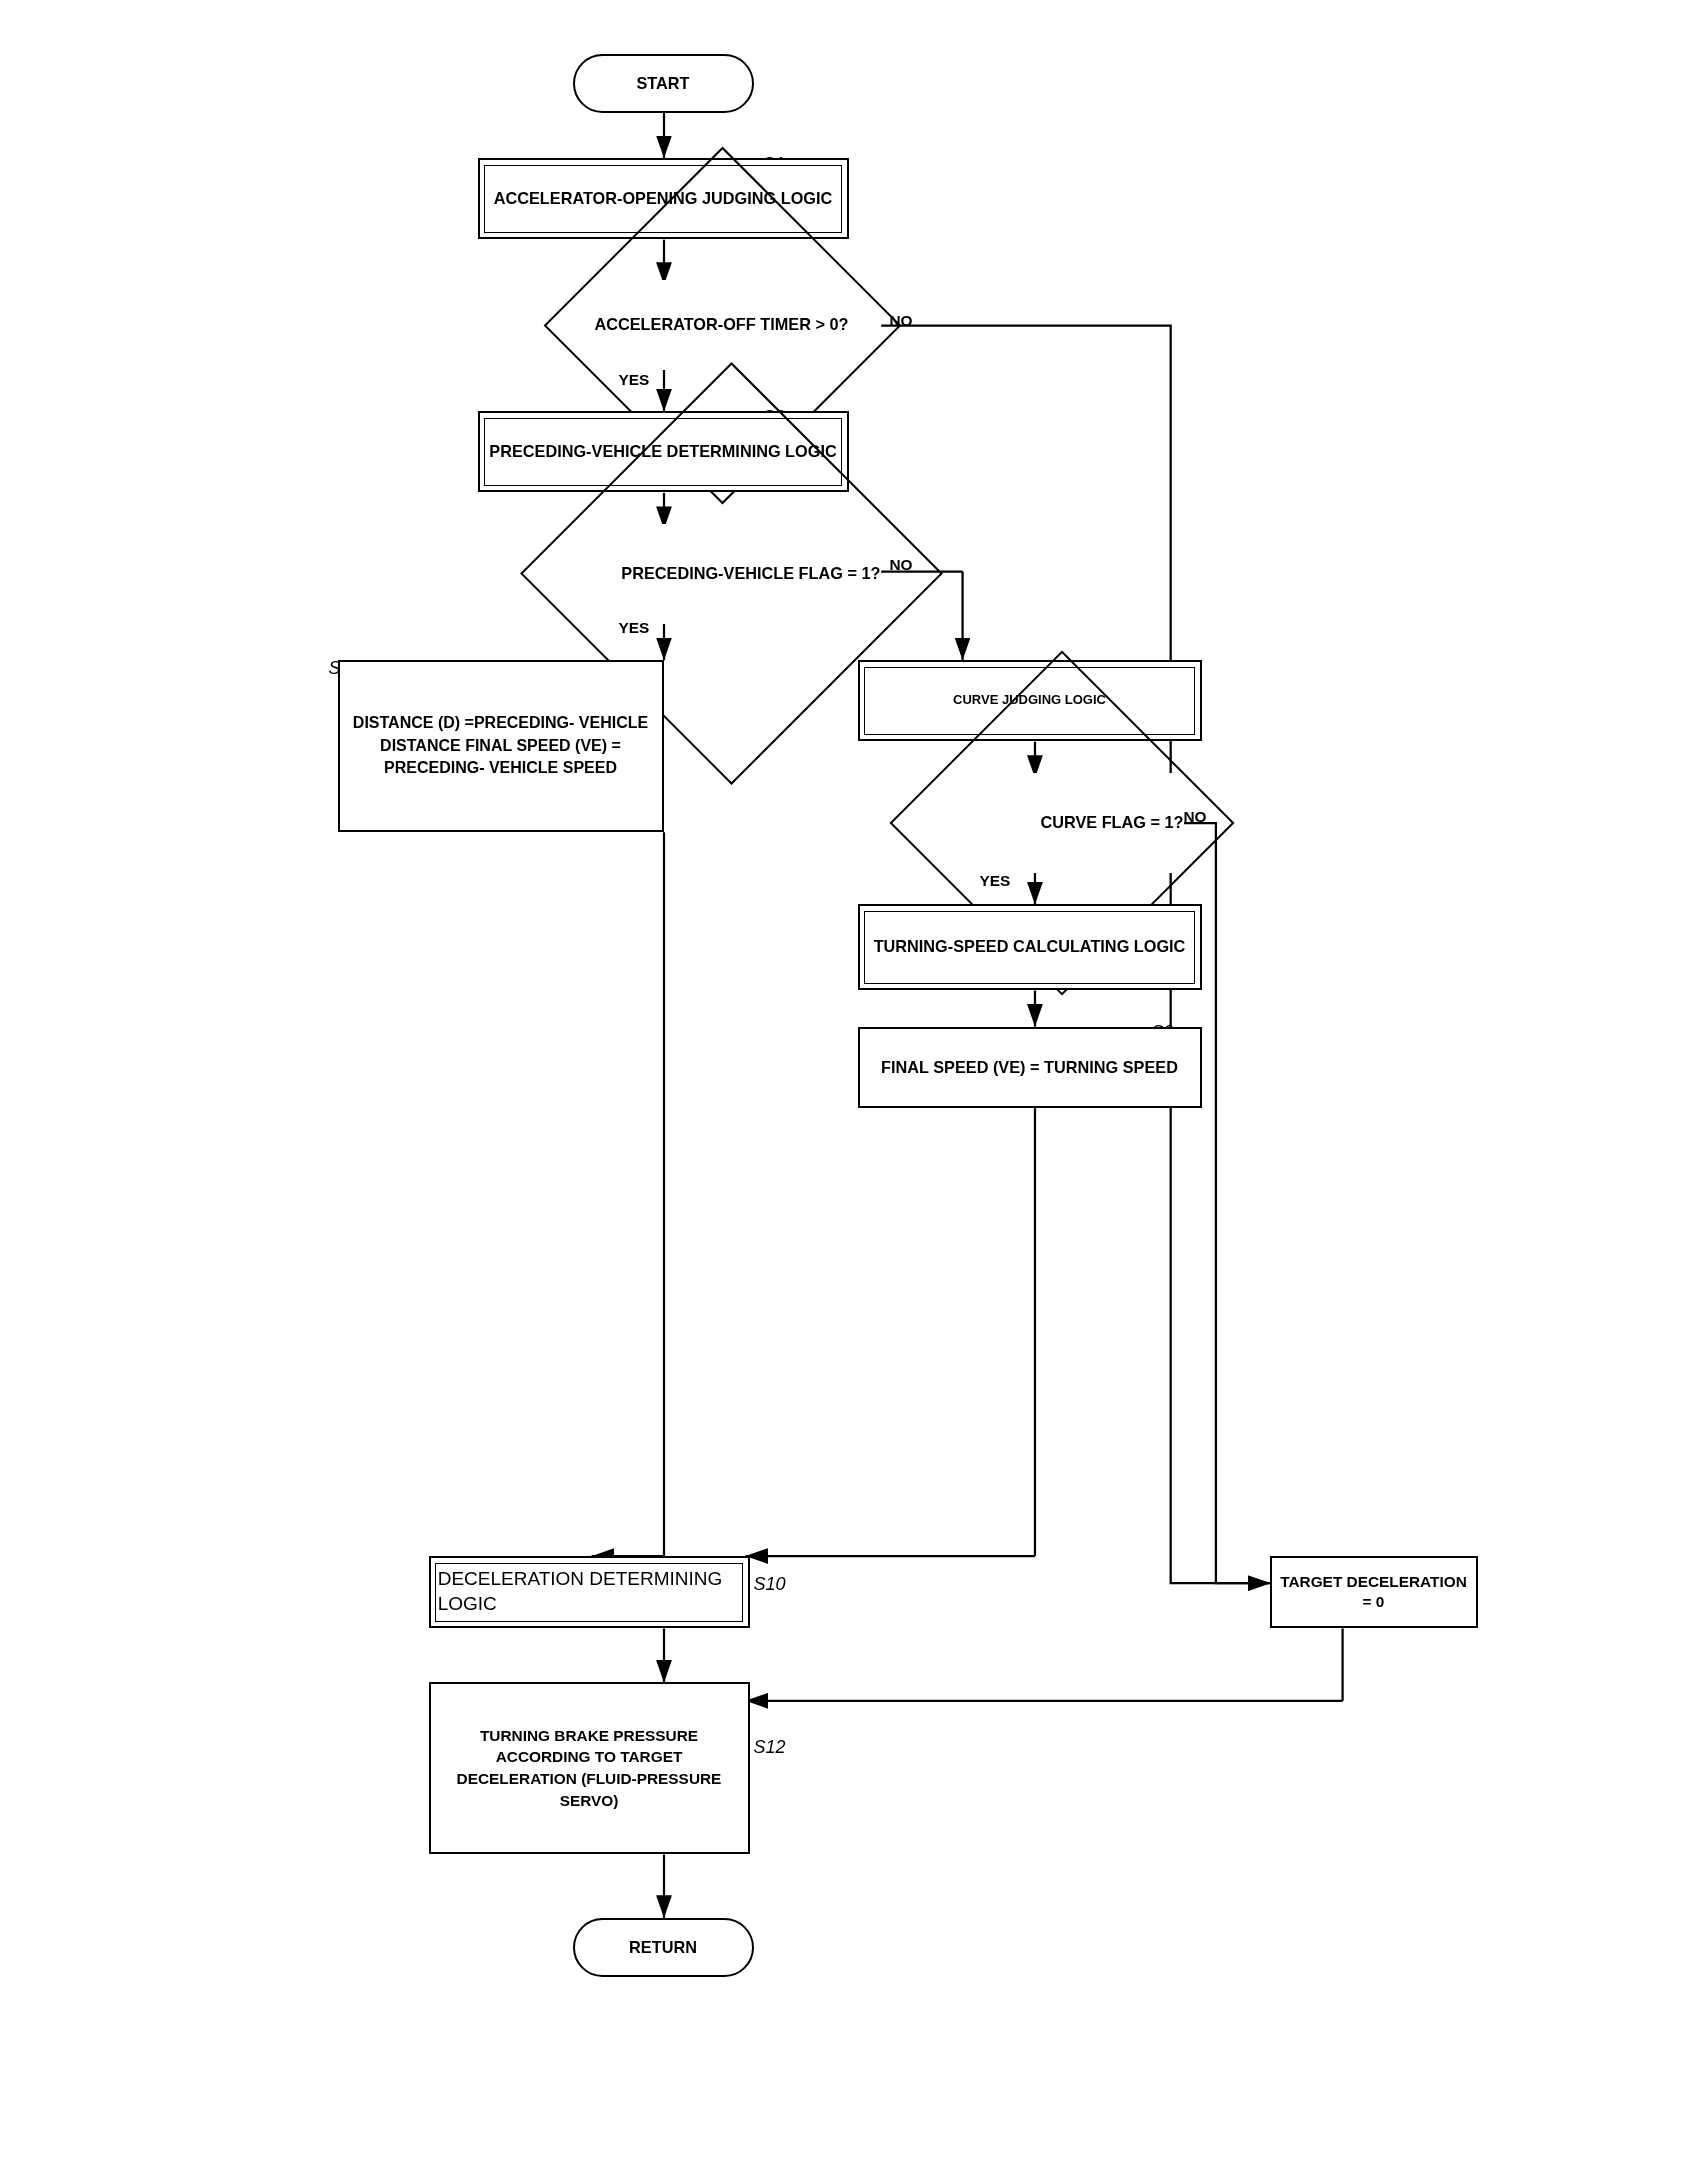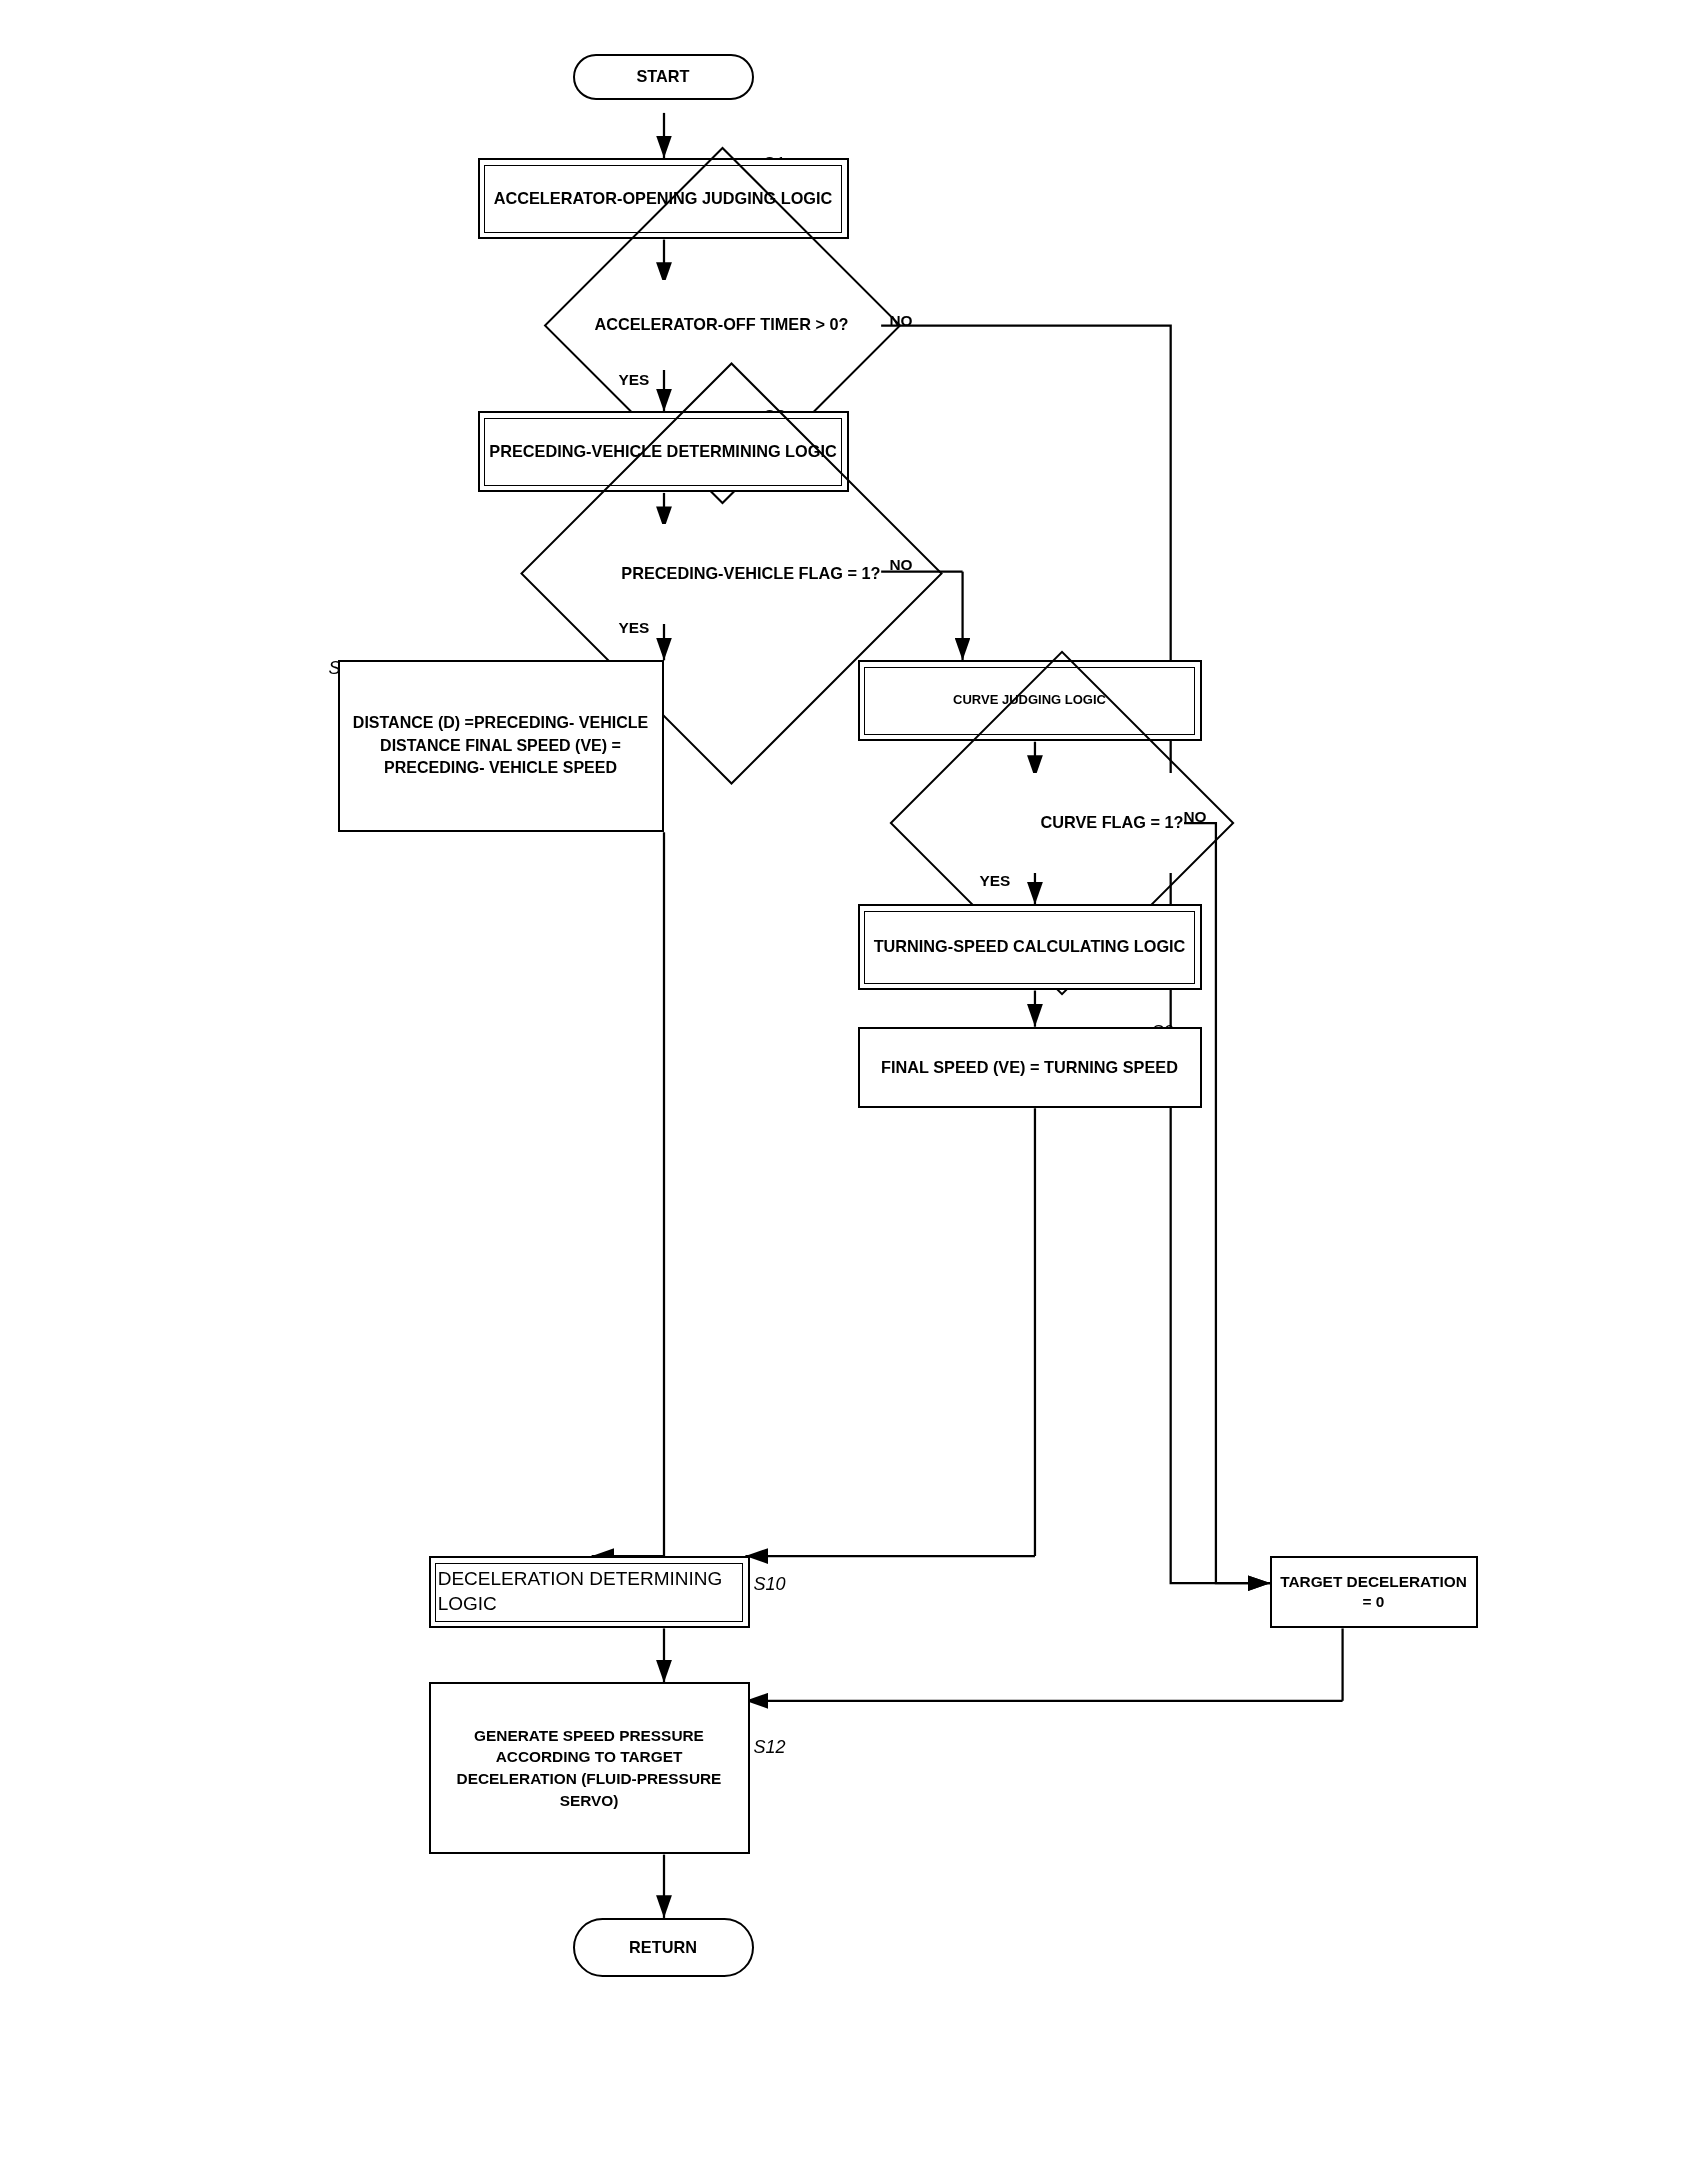--- a/index.html
+++ b/index.html
@@ -145,21 +145,21 @@
     <line x1="800" y1="1680" x2="480" y2="1680" stroke="#000" stroke-width="2.5" marker-end="url(#arrowhead)"></line>
 
     <line x1="390" y1="1760" x2="390" y2="1820" stroke="#000" stroke-width="2.5" marker-end="url(#arrowhead)"></line>
 
     <line x1="1140" y1="1760" x2="1140" y2="1840" stroke="#000" stroke-width="2.5"></line>
     <line x1="1140" y1="1840" x2="480" y2="1840" stroke="#000" stroke-width="2.5" marker-end="url(#arrowhead)"></line>
 
     <line x1="390" y1="2010" x2="390" y2="2080" stroke="#000" stroke-width="2.5" marker-end="url(#arrowhead)"></line>
   </svg>
 
-  <div class="node rounded-rect" style="left:262px; top:18px; width:181px; height:46px; border-radius:32px;">
+  <div class="node rounded-rect" style="left:262px; top:18px; width:181px; height:59px; border-radius:32px;">
     <span>START</span>
   </div>
 
   <div class="step-label" style="left:452px; top:118px;">S1</div>
 
   <div class="node double-rect" style="left:167px; top:122px; width:371px; height:81px;">
     <span style="position:relative;z-index:3;font-weight:bold;font-size:16.3px;text-align:center;line-height:1.3;padding:7.2px;">ACCELERATOR-OPENING
 JUDGING LOGIC</span>
   </div>
 
@@ -242,21 +242,21 @@
   <div class="step-label" style="left:968px; top:1558px;">S11</div>
 
   <div class="node rect" style="left:959px; top:1520px; width:208px; height:72px;">
     <span style="font-weight:bold;font-size:15.4px;text-align:center;line-height:1.3;padding:7.2px;">TARGET
 DECELERATION = 0</span>
   </div>
 
   <div class="step-label" style="left:443px; top:1701px;">S12</div>
 
   <div class="node rect" style="left:118px; top:1646px; width:321px; height:172px;">
-    <span style="font-weight:bold;font-size:15.4px;text-align:center;line-height:1.4;padding:9px;">GENERATE SPEED
+    <span style="font-weight:bold;font-size:15.4px;text-align:center;line-height:1.4;padding:9px;">TURNING BRAKE
 PRESSURE ACCORDING TO
 TARGET DECELERATION
 (FLUID-PRESSURE SERVO)</span>
   </div>
 
   <div class="node rounded-rect" style="left:262px; top:1882px; width:181px; height:59px; border-radius:32px;">
     <span>RETURN</span>
   </div>
 
 </div>

